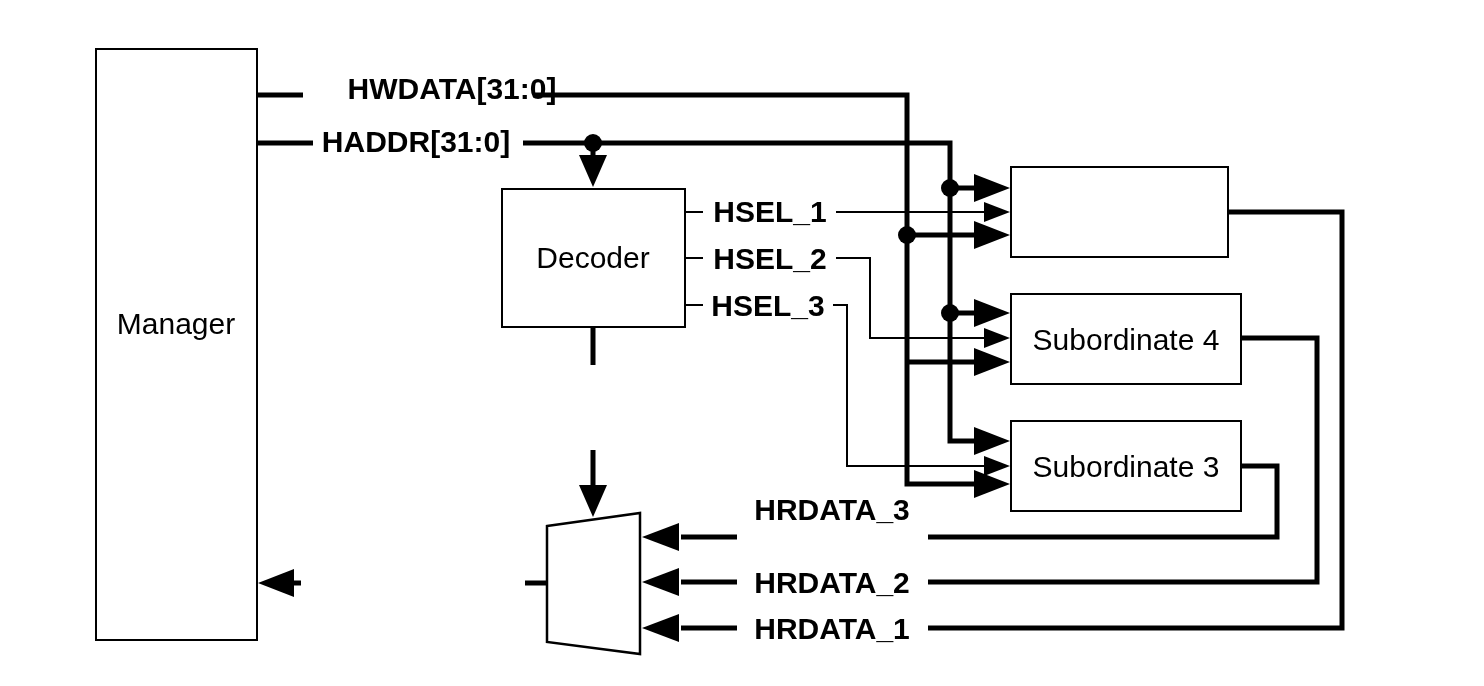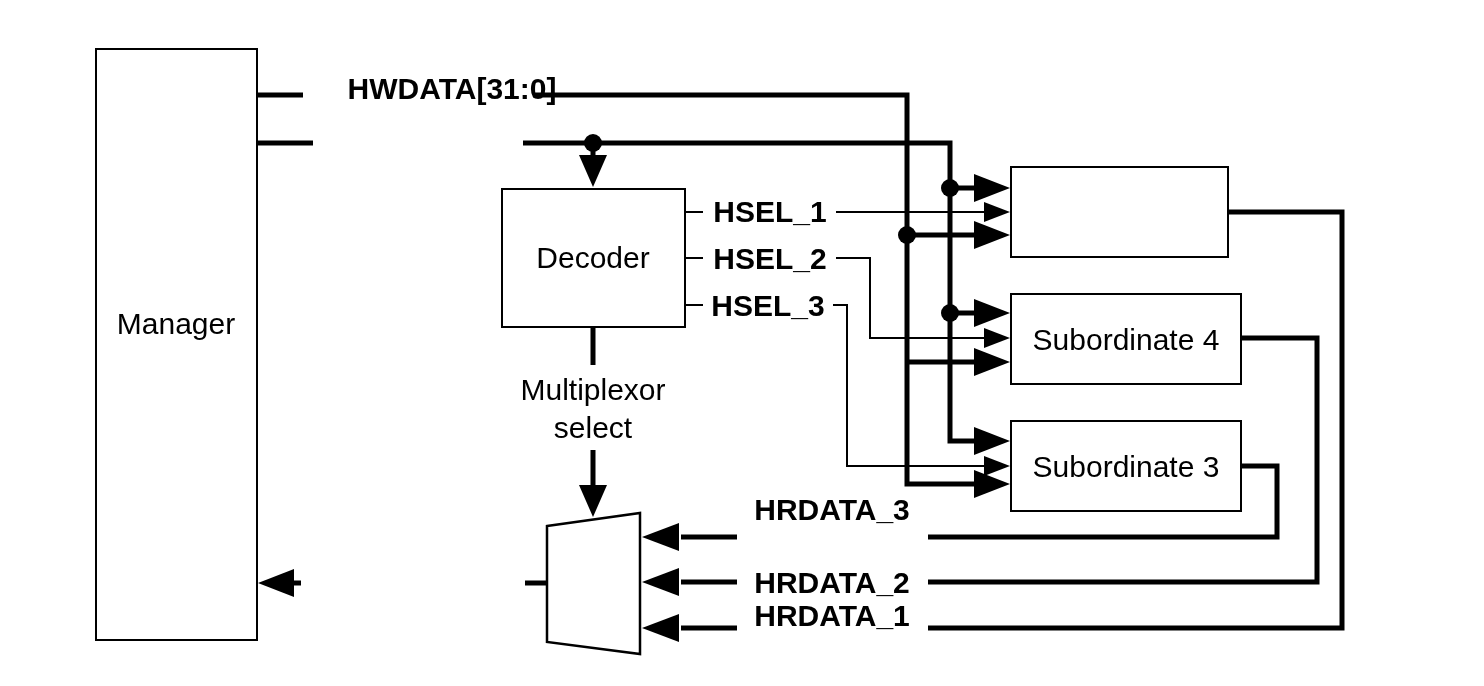--- a/index.html
+++ b/index.html
@@ -85,23 +85,23 @@
   <div class="box" style="left:95px; top:48px; width:163px; height:593px;"></div>
   <div class="box" style="left:501px; top:188px; width:185px; height:140px;"></div>
   <div class="box" style="left:1010px; top:166px; width:219px; height:92px;"></div>
   <div class="box" style="left:1010px; top:293px; width:232px; height:92px;"></div>
   <div class="box" style="left:1010px; top:420px; width:232px; height:92px;"></div>
 
   <div class="lbl" style="left:176px; top:324px;">Manager</div>
   <div class="lbl" style="left:593px; top:258px;">Decoder</div>
   <div class="lbl" style="left:1126px; top:340px;">Subordinate 4</div>
   <div class="lbl" style="left:1126px; top:467px;">Subordinate 3</div>
-  <div class="lbl mux-lbl" style="left:593px; top:409px;">Multiplexor select</div>
 
   <div class="lbl sig" style="left:416px; top:89px;margin-left:36px;">HWDATA[31:0]</div>
+  <div class="lbl sig" style="left:416px; top:142px;">HADDR[31:0]</div>
   <div class="lbl sig" style="left:770px; top:212px;">HSEL_1</div>
   <div class="lbl sig" style="left:770px; top:259px;">HSEL_2</div>
   <div class="lbl sig" style="left:768px; top:306px;">HSEL_3</div>
   <div class="lbl sig" style="left:832px; top:510px;text-align:right;">HRDATA_3</div>
   <div class="lbl sig" style="left:832px; top:583px;">HRDATA_2</div>
-  <div class="lbl sig" style="left:832px; top:616px;">HRDATA_1</div>
+  <div class="lbl sig" style="left:832px; top:629px;">HRDATA_1</div>
 
 </div>
 
 </body></html>

